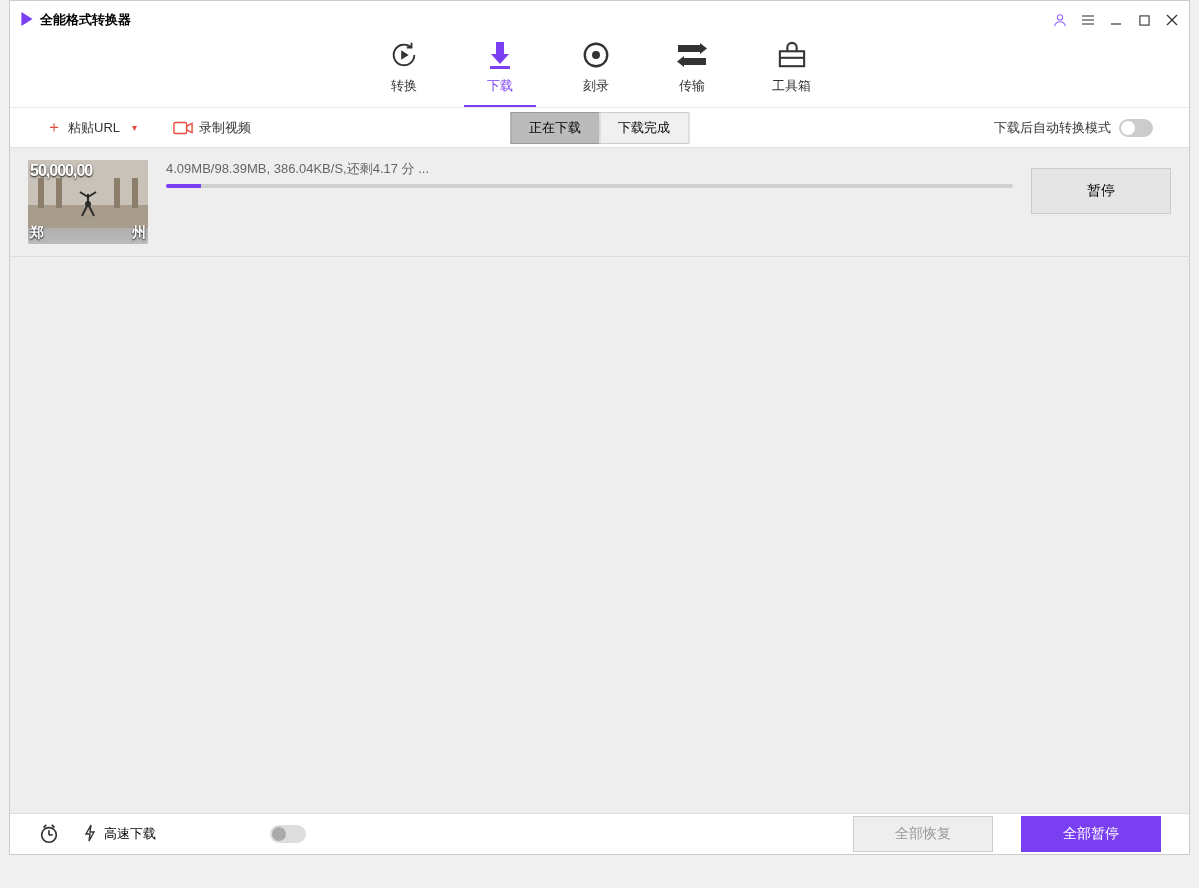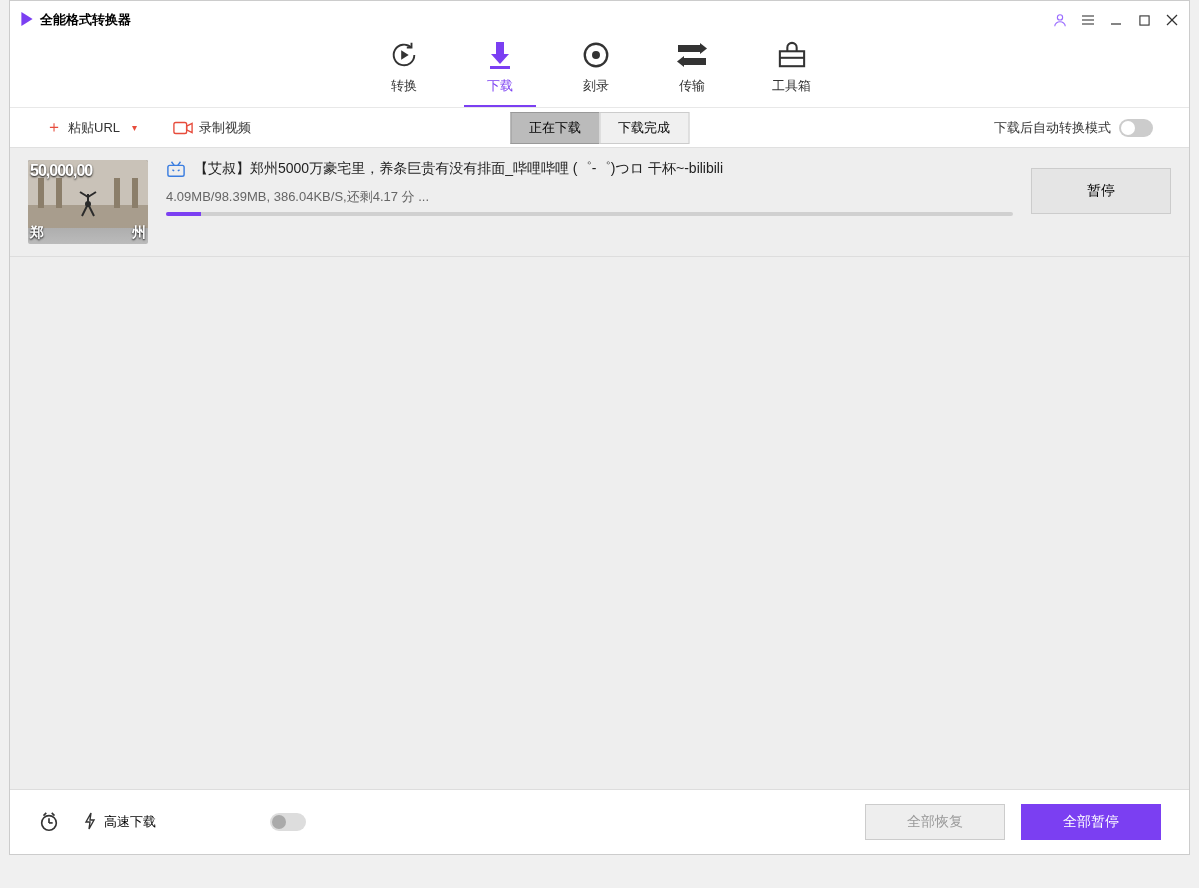--- a/index.html
+++ b/index.html
@@ -50,26 +50,26 @@
 .dl-info { flex: 1; }
 .dl-title-row { display: flex; align-items: center; gap: 8px; margin-bottom: 10px; }
 .bili-icon { color: #3a7de0; font-size:18px; display:inline-flex;}
 .dl-title { font-size: 14px; color: #222; }
 .dl-stats { font-size: 13px; color: #666; margin-bottom: 6px; }
 .progress { width: 100%; height: 4px; background: #d0d0d0; border-radius: 2px; overflow: hidden; }
 .progress-bar { height: 100%; background: #7b3ff2; width: 4.1%; }
 .pause-btn { width: 140px; height: 46px; background: #e5e5e5; border: 1px solid #ccc; font-size: 14px; cursor: pointer; margin-top:8px;}
 
 
-.footer { height: 64px; display: flex; align-items: center; padding: 0 28px; background: #fff; gap: 24px; }
+.footer { height: 40px; display: flex; align-items: center; padding: 0 28px; background: #fff; gap: 24px; }
 .footer-icon { cursor:pointer; display:inline-flex;}
 .speed-label { font-size: 13px; display: flex; align-items: center; gap: 8px; }
 .footer-toggle { width: 36px; height: 18px; background: #ddd; border-radius: 9px; position: relative; cursor: pointer; margin-left: 90px; }
 .footer-toggle::after { content: ""; width: 14px; height: 14px; background: #aaa; border-radius: 50%; position: absolute; top: 2px; left: 2px; }
-.footer-right { margin-left: auto; display: flex; gap: 16px; }
+.footer-right { margin-left: auto; display: flex; gap: 28px; }
 .footer-btn { width: 140px; height: 36px; font-size: 14px; cursor: pointer; border: 1px solid #ccc; }
 .footer-btn.restore { background: #eee; color: #999; }
 .footer-btn.pauseall { background: #7b3ff2; color: #fff; border-color: #7b3ff2; }
 </style>
 </head>
 <body>
 
 <div class="app-window">
 
   <div class="title-bar">
@@ -207,32 +207,20 @@
           <line x1="60" y1="37" x2="52" y2="32" stroke="#2b2b2b" stroke-width="2"></line>
           <line x1="60" y1="37" x2="68" y2="32" stroke="#2b2b2b" stroke-width="2"></line>
           <line x1="60" y1="44" x2="54" y2="56" stroke="#2b2b2b" stroke-width="2"></line>
           <line x1="60" y1="44" x2="66" y2="56" stroke="#2b2b2b" stroke-width="2"></line>
         </svg>
         <span class="thumb-txt">50,000,00</span>
         <span class="thumb-sub">郑</span>
         <span class="thumb-r">州</span>
       </div>
       <div class="dl-info">
-        <div class="dl-title-row">
-          <span class="bili-icon">
-            <svg width="20" height="18" viewBox="0 0 22 20" fill="none" stroke="#3a7de0" stroke-width="1.6">
-                <rect x="2" y="6" width="18" height="12" rx="2"></rect>
-                <line x1="6" y1="2" x2="9" y2="6"></line>
-                <line x1="16" y1="2" x2="13" y2="6"></line>
-                <line x1="7" y1="11" x2="9" y2="12"></line>
-                <line x1="15" y1="11" x2="13" y2="12"></line>
-              </svg>
-          </span>
-          <span class="dl-title">【艾叔】郑州5000万豪宅里，养条巨贵有没有排面_哔哩哔哩 (゜-゜)つロ 干杯~-bilibili</span>
-        </div>
         <div class="dl-stats">4.09MB/98.39MB, 386.04KB/S,还剩4.17 分 ...</div>
         <div class="progress">
           <div class="progress-bar"></div>
         </div>
       </div>
       <button class="pause-btn">暂停</button>
     </div>
   </div>
 
   <div class="footer">

